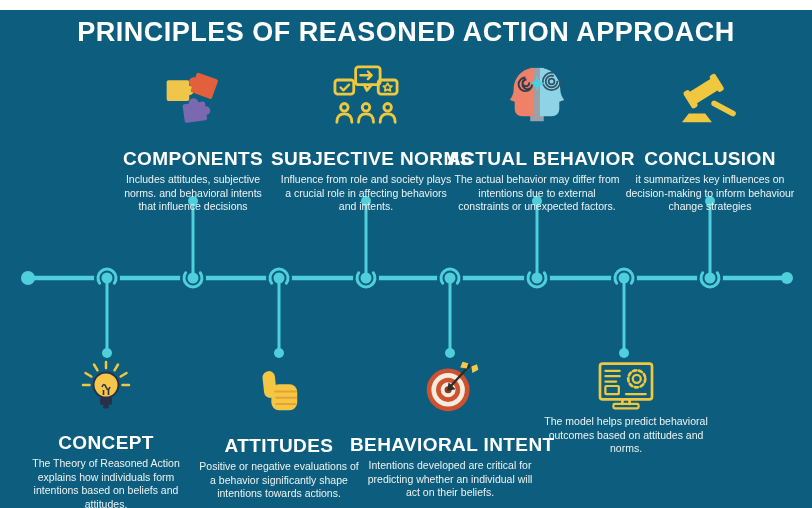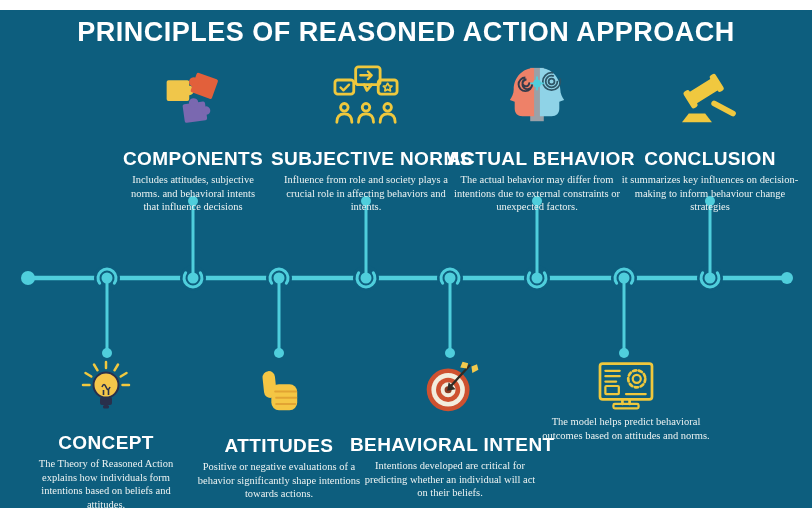--- a/index.html
+++ b/index.html
@@ -9,21 +9,21 @@
   .bg{position:absolute;left:0;top:10px;width:812px;height:498px;background:#0D5E7E;}
   .main-title{position:absolute;left:0;top:17px;width:812px;text-align:center;
       color:#ffffff;font-size:27px;font-weight:bold;letter-spacing:.5px;}
   .timeline-svg{position:absolute;left:0;top:0;width:812px;height:508px;}
   .item{position:absolute;text-align:center;color:#fff;}
   .icon-box{display:flex;align-items:flex-end;justify-content:center;}
   .top .icon-box{height:66px;}
   .bottom .icon-box{height:52px;}
   .item-title{font-size:19px;font-weight:bold;letter-spacing:.4px;white-space:nowrap;
       margin-top:20px;color:#ffffff;}
-  .item-desc{font-family:Liberation Serif, serif;font-size:10.5px;
+  .item-desc{font-family:Liberation Sans, sans-serif;font-size:10.5px;
       line-height:13.5px;color:#EDF3F2;margin:3px auto 0 auto;}
   .item-a{left:108px;top:62px;width:170px}   .item-a .item-desc{max-width:140px}
   .item-b{left:271px;top:62px;width:190px}   .item-b .item-desc{max-width:172px}
   .item-c{left:447px;top:62px;width:180px}   .item-c .item-desc{max-width:170px}
   .item-d{left:610px;top:62px;width:200px}   .item-d .item-desc{max-width:190px}
   .item-e{left:21px; top:360px;width:170px}  .item-e .item-desc{max-width:150px}
   .item-f{left:189px;top:363px;width:180px}  .item-f .item-desc{max-width:166px}
   .item-g{left:350px;top:362px;width:200px}  .item-g .item-desc{max-width:172px}
   .item-h{left:526px;top:360px;width:200px}  .item-h .item-desc{max-width:180px}
 </style>

